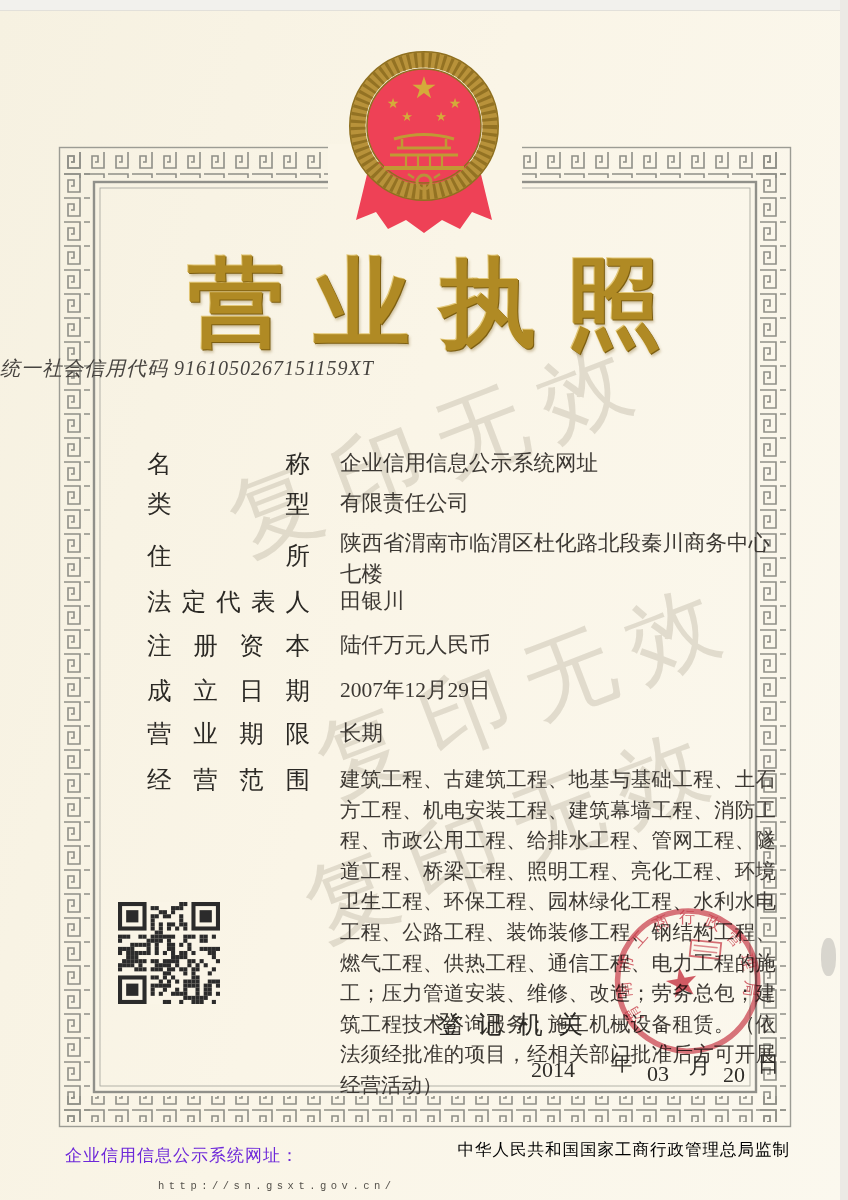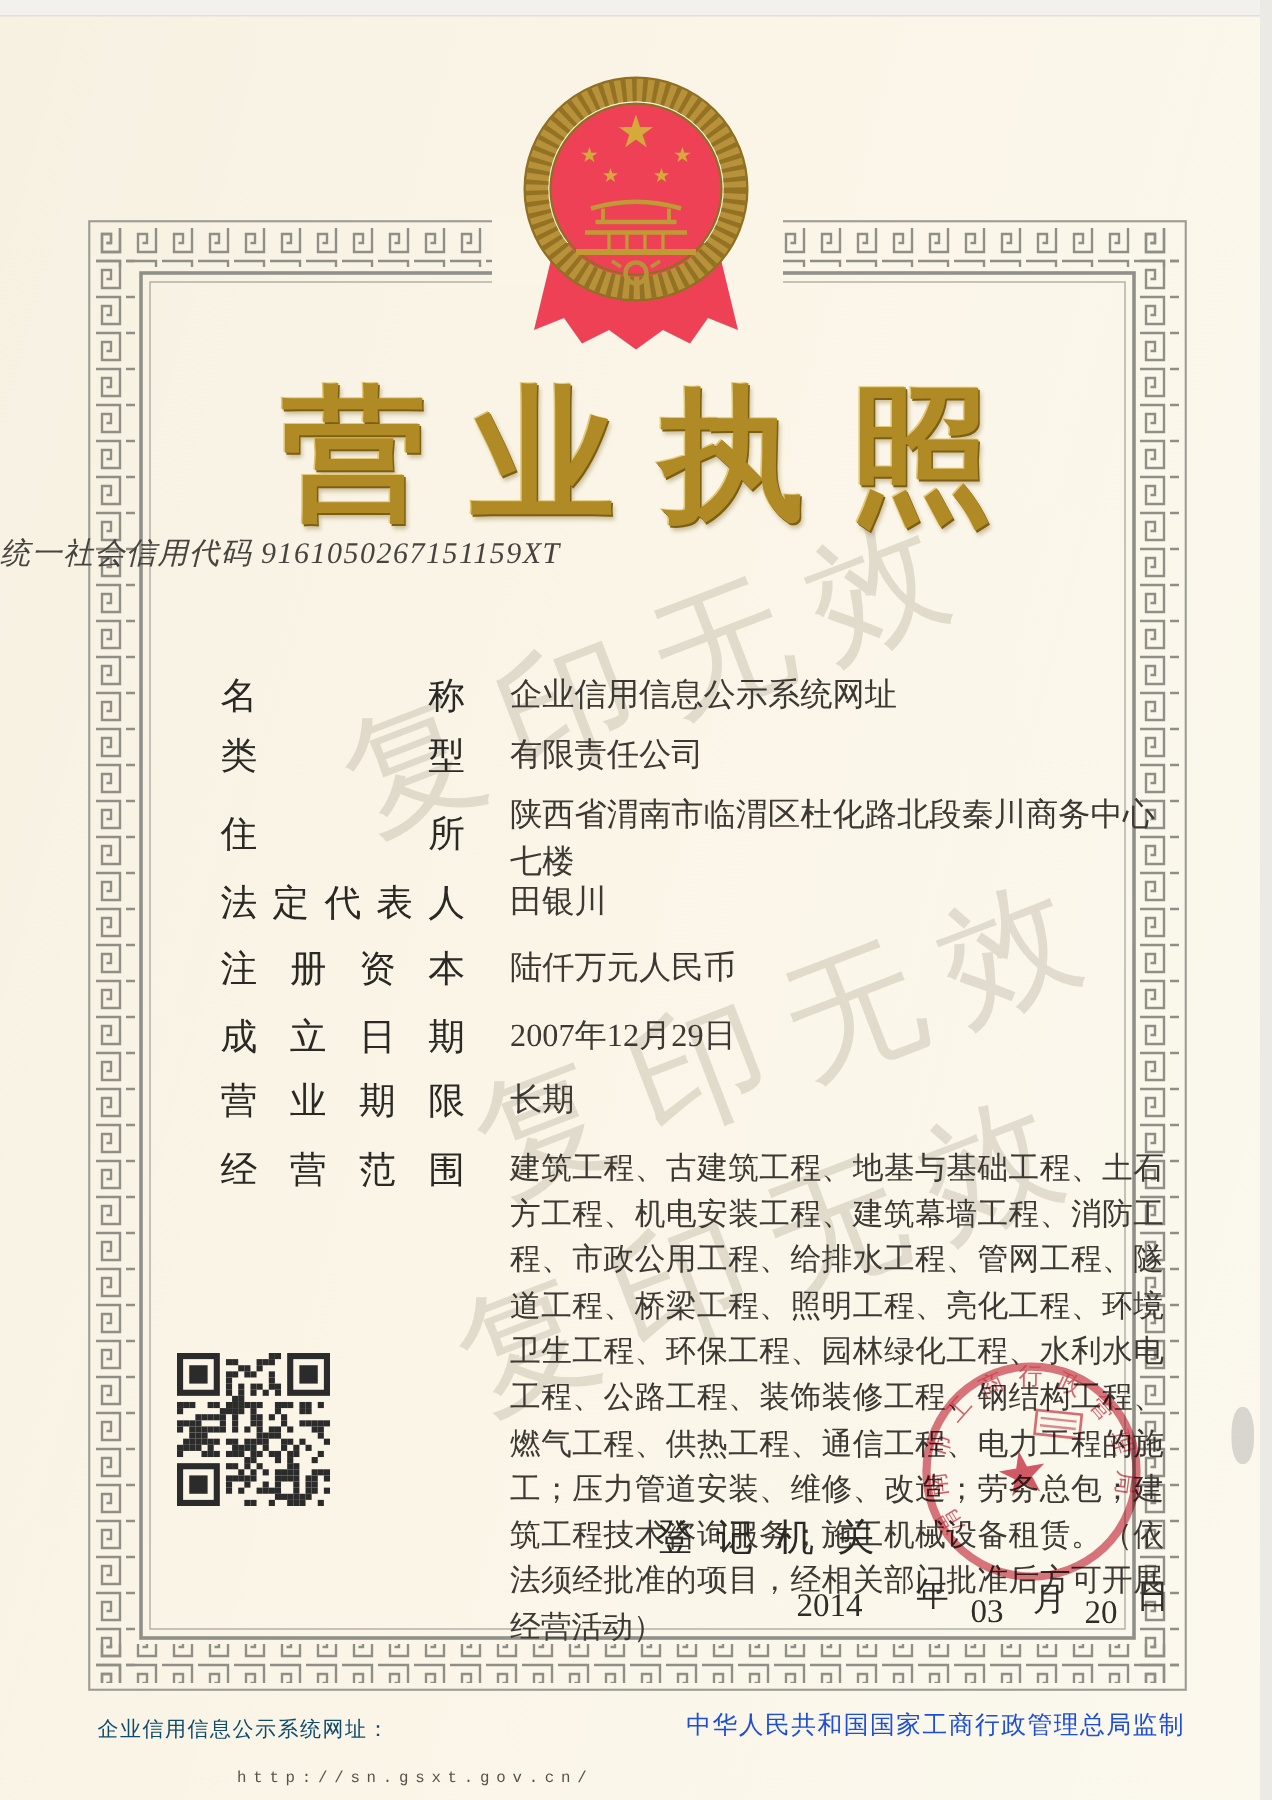--- a/index.html
+++ b/index.html
@@ -44,23 +44,23 @@
   }
   .dateline{left:531px;top:1046px;font-size:22px;color:#2f2d29;white-space:nowrap;}
   .dateline span{display:inline-block;position:relative;}
   .d-year{top:9px;}
   .d-yu{top:2px;margin-left:30px;}
   .d-month{top:13px;margin-left:9px;}
   .d-mu{top:5px;margin-left:14px;}
   .d-day{top:14px;margin-left:7px;}
   .d-du{top:3px;margin-left:7px;}
   
-  .site-label{left:65px;top:1144px;font-size:14px;letter-spacing:1px;color:#0c4a6e;}
+  .site-label{left:65px;top:1144px;font-size:17px;letter-spacing:1px;color:#6d28d9;}
   .site-url{left:158px;top:1160px;font-family:"Liberation Mono","DejaVu Sans Mono",monospace;font-size:10.5px;letter-spacing:4.5px;color:#55524c;margin-top:20px;}
-  .producer{left:0;top:1139px;width:790px;text-align:right;font-size:16.5px;letter-spacing:1px;font-weight:500;color:#1d4ed8;}
+  .producer{left:0;top:1139px;width:790px;text-align:right;font-size:16.5px;letter-spacing:1px;font-weight:500;color:#000000;}
   .stamp{left:598px;top:893px;transform:rotate(-10deg);opacity:.92;mix-blend-mode:multiply;}
 </style>
 </head>
 <body>
 
 <div class="abs scan-top"></div>
 <div class="abs scan-right"></div>
 <div class="abs smudge"></div>
 
 <svg class="abs" style="left:58px;top:146px;" width="734" height="982" viewBox="0 0 734 982">

